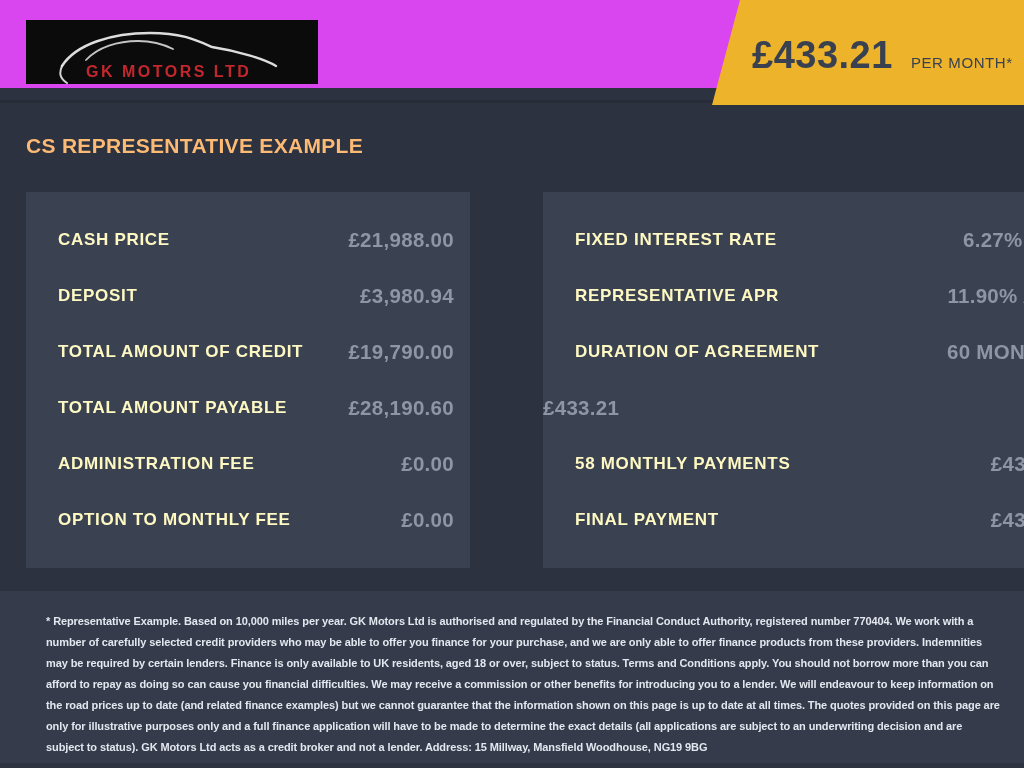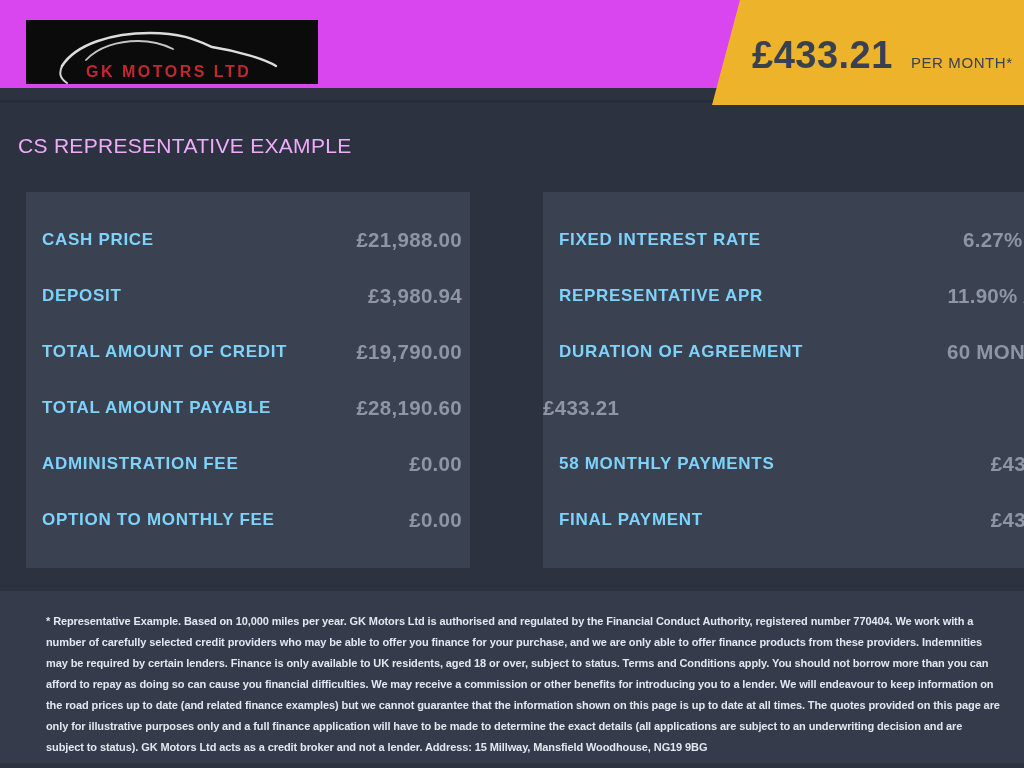--- a/index.html
+++ b/index.html
@@ -59,24 +59,24 @@
     font-size: 15px;
     font-weight: normal;
     color: #394050;
     letter-spacing: 0.6px;
     margin-left: 18px;
   }
 
   
   .page-title {
     position: absolute;
-    top: 134px; left: 18px;
+    top: 134px; left: 26px;
     font-size: 21px;
-    font-weight: normal;
-    color: #f0abfc;
+    font-weight: bold;
+    color: #fdba74;
     letter-spacing: 0.3px;
   }
 
   
   .panel {
     position: absolute;
     top: 192px;
     height: 376px;
     background: #3A4150;
     display: flex;
@@ -89,34 +89,34 @@
 
   .fin-row {
     height: 56px;
     display: flex;
     align-items: center;
     justify-content: space-between;
   }
   .fin-label {
     font-size: 17px;
     font-weight: bold;
-    color: #7dd3fc;
+    color: #fef9c3;
     letter-spacing: 0.7px;
-    padding-left: 16px;
+    padding-left: 32px;
     white-space: nowrap;
   }
   .fin-value {
     font-size: 20.5px;
     font-weight: bold;
     color: #8E95A5;
     letter-spacing: 0.3px;
     text-align: right;
     white-space: nowrap;
   }
-  .panel-left  .fin-value { padding-right: 8px; }
+  .panel-left  .fin-value { padding-right: 16px; }
   .panel-right .fin-value { padding-right: 34px; }
 
   
   .footer {
     position: absolute;
     top: 591px; left: 0;
     width: 1024px; height: 177px;
     background: #353B4A;
     padding-left: 20px;
   }

